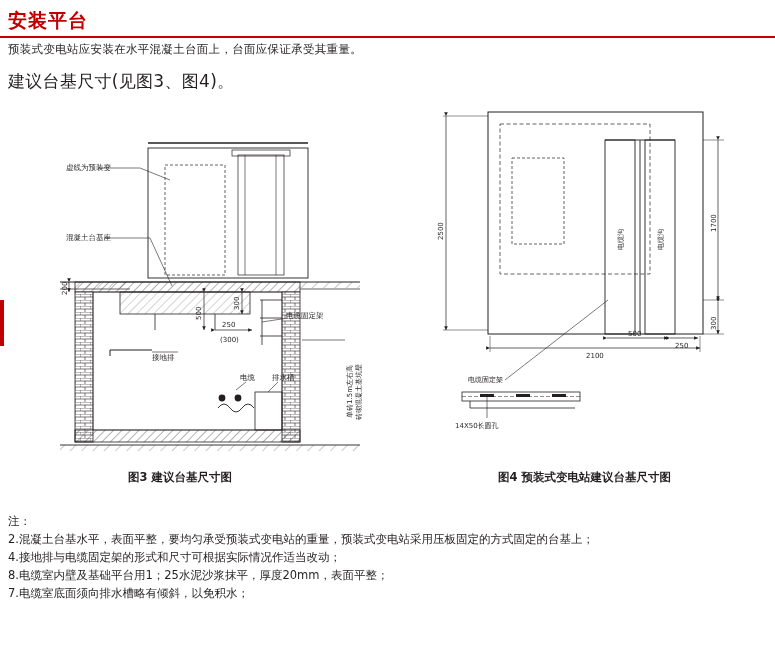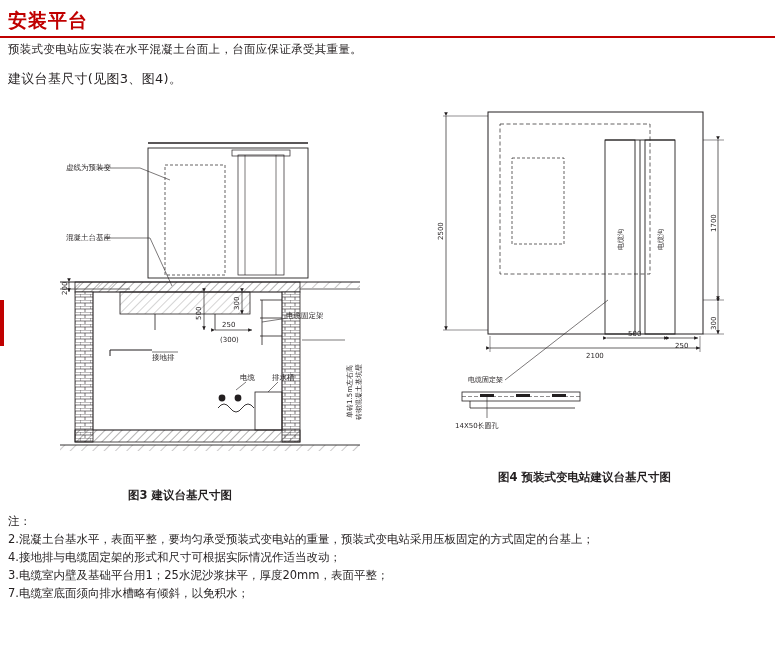--- a/index.html
+++ b/index.html
@@ -43,33 +43,33 @@
     left: 8px;
     top: 42px;
     font-size: 11.5px;
     color: #231f20;
     letter-spacing: 0.3px;
   }
   .intro2 {
     position: absolute;
     left: 8px;
     top: 70px;
-    font-size: 13px;
+    font-size: 17px;
     color: #231f20;
     letter-spacing: 0.3px;
   }
   
   .cap {
     position: absolute;
     font-size: 11.5px;
     font-weight: bold;
     color: #231f20;
     white-space: nowrap;
   }
-  .cap.c1 { left: 128px; top: 488px; text-align: center; }
+  .cap.c1 { left: 128px; top: 470px; text-align: center; }
   .cap.c2 { left: 452px; top: 470px; margin-left: 46px; }
   
   .notes {
     position: absolute;
     left: 8px;
     top: 512px;
     width: 760px;
   }
   .notes .nl {
     font-size: 11.5px;
@@ -282,17 +282,17 @@
     </g>
   </svg>
 
   <div class="cap c1">图3  建议台基尺寸图</div>
   <div class="cap c2">图4  预装式变电站建议台基尺寸图</div>
 
   <div class="notes">
     <div class="nl">注：</div>
     <div class="nl">2.混凝土台基水平，表面平整，要均匀承受预装式变电站的重量，预装式变电站采用压板固定的方式固定的台基上；</div>
     <div class="nl">4.接地排与电缆固定架的形式和尺寸可根据实际情况作适当改动；</div>
-    <div class="nl">3.电缆室内壁及基础平台用1；25水泥沙浆抹平，厚度20mm，表面平整；</div>
+    <div class="nl">8.电缆室内壁及基础平台用1；25水泥沙浆抹平，厚度20mm，表面平整；</div>
     <div class="nl">7.电缆室底面须向排水槽略有倾斜，以免积水；</div>
   </div>
 
 </div>
 
 </body></html>

